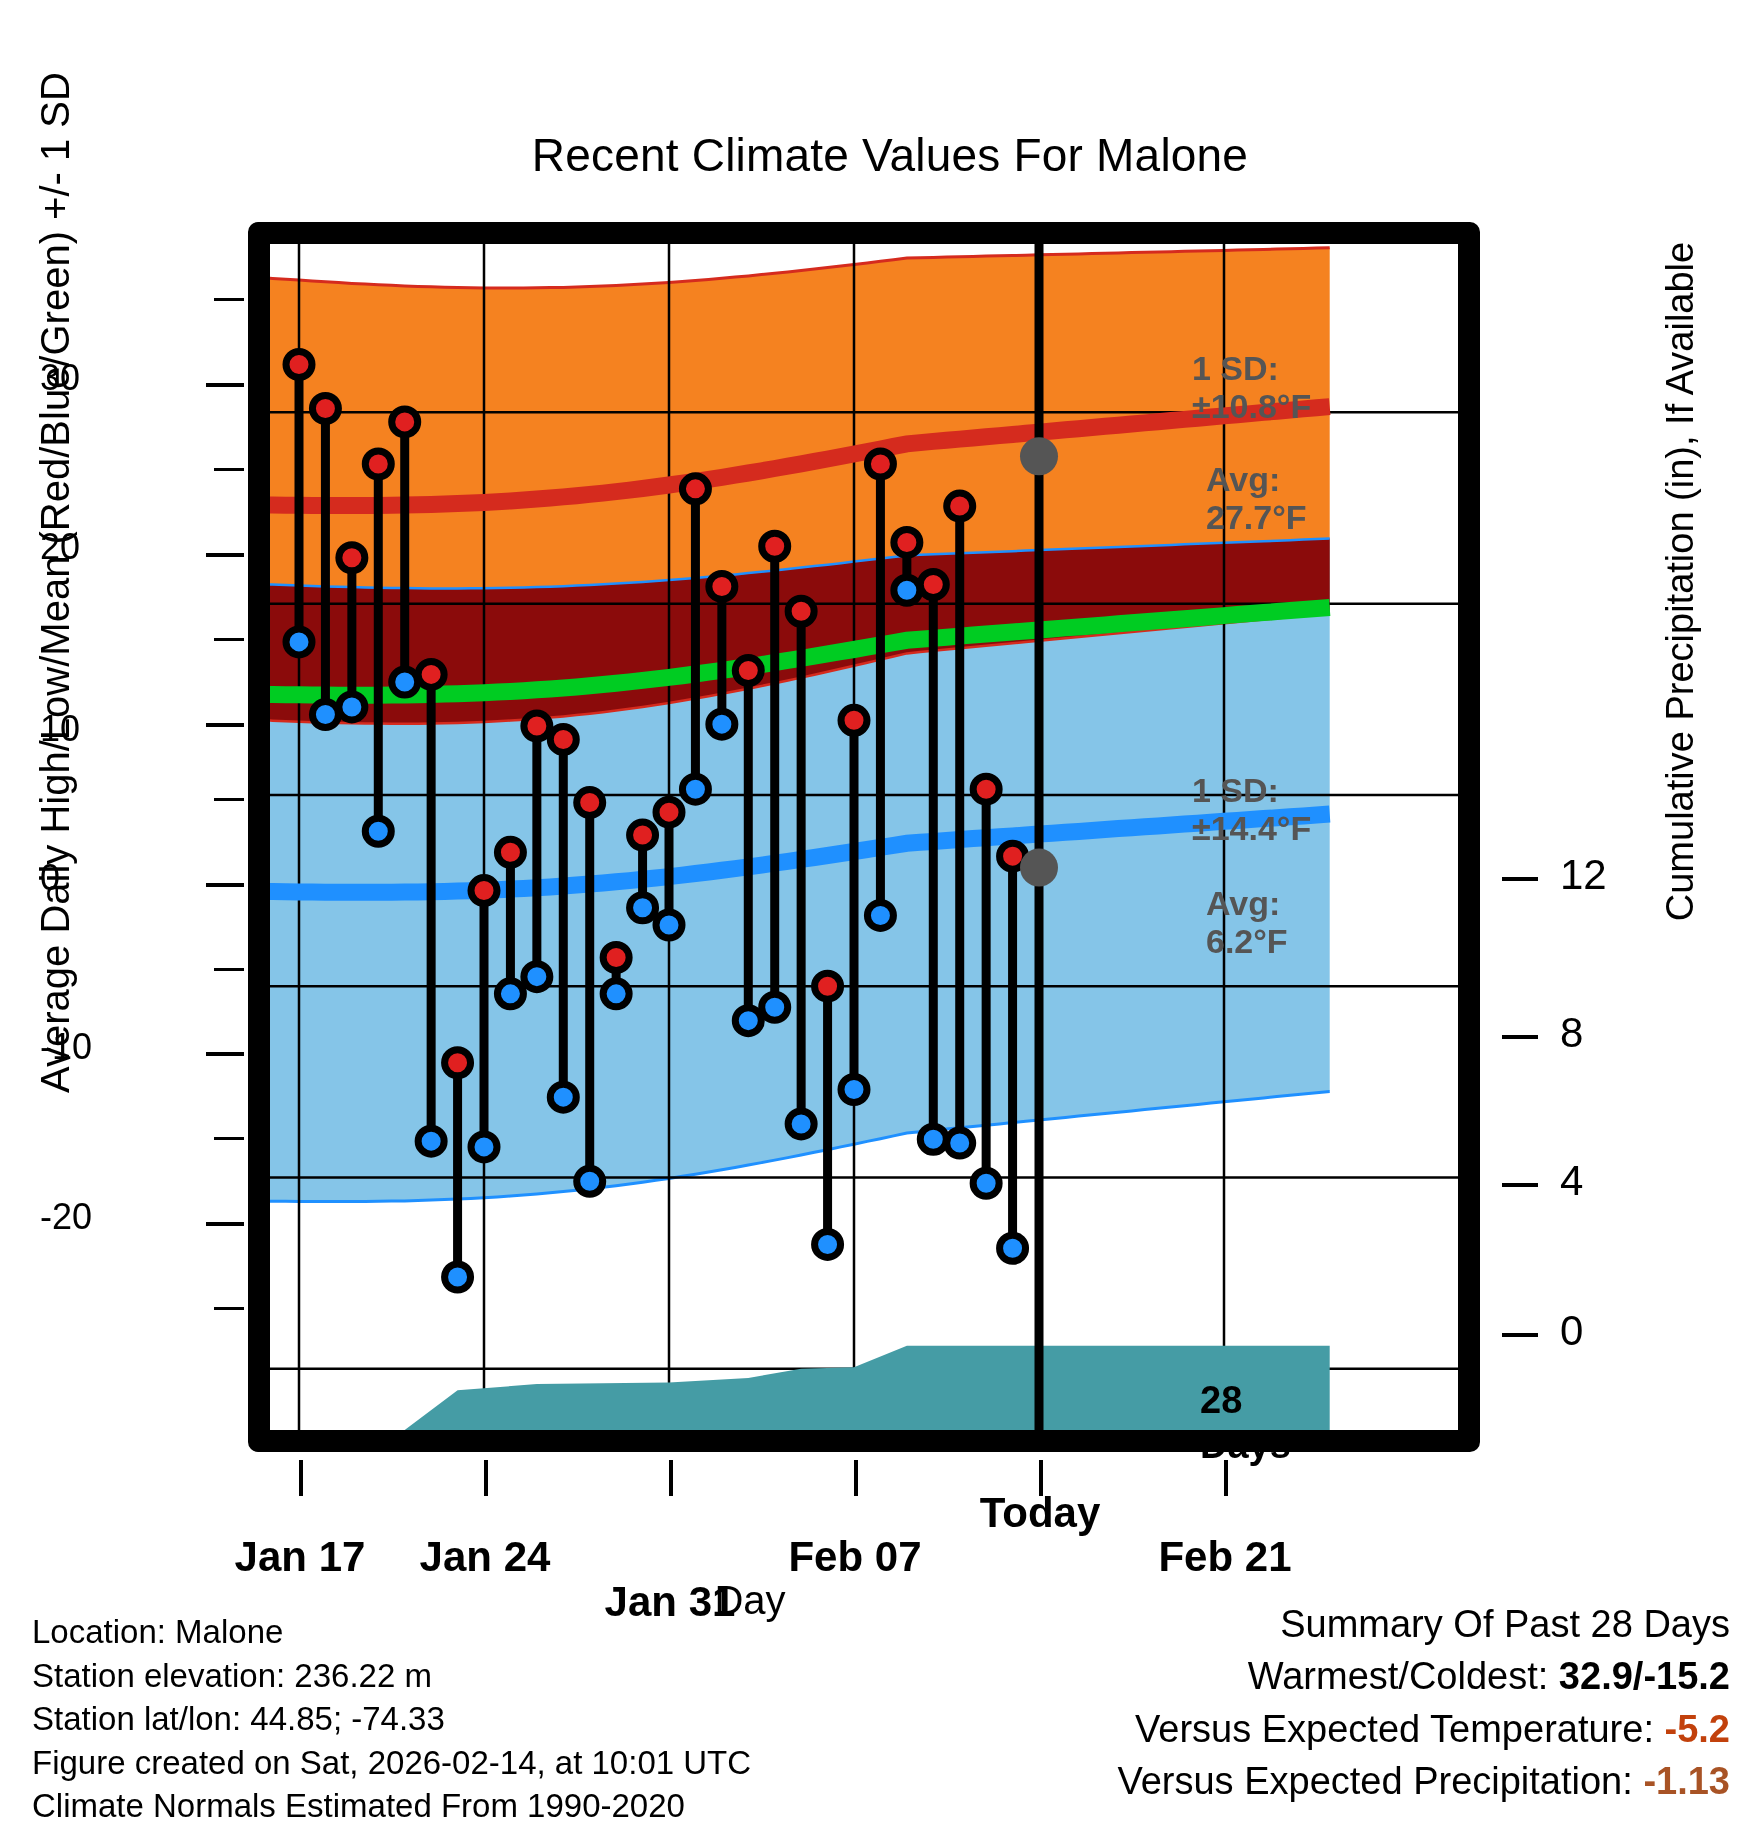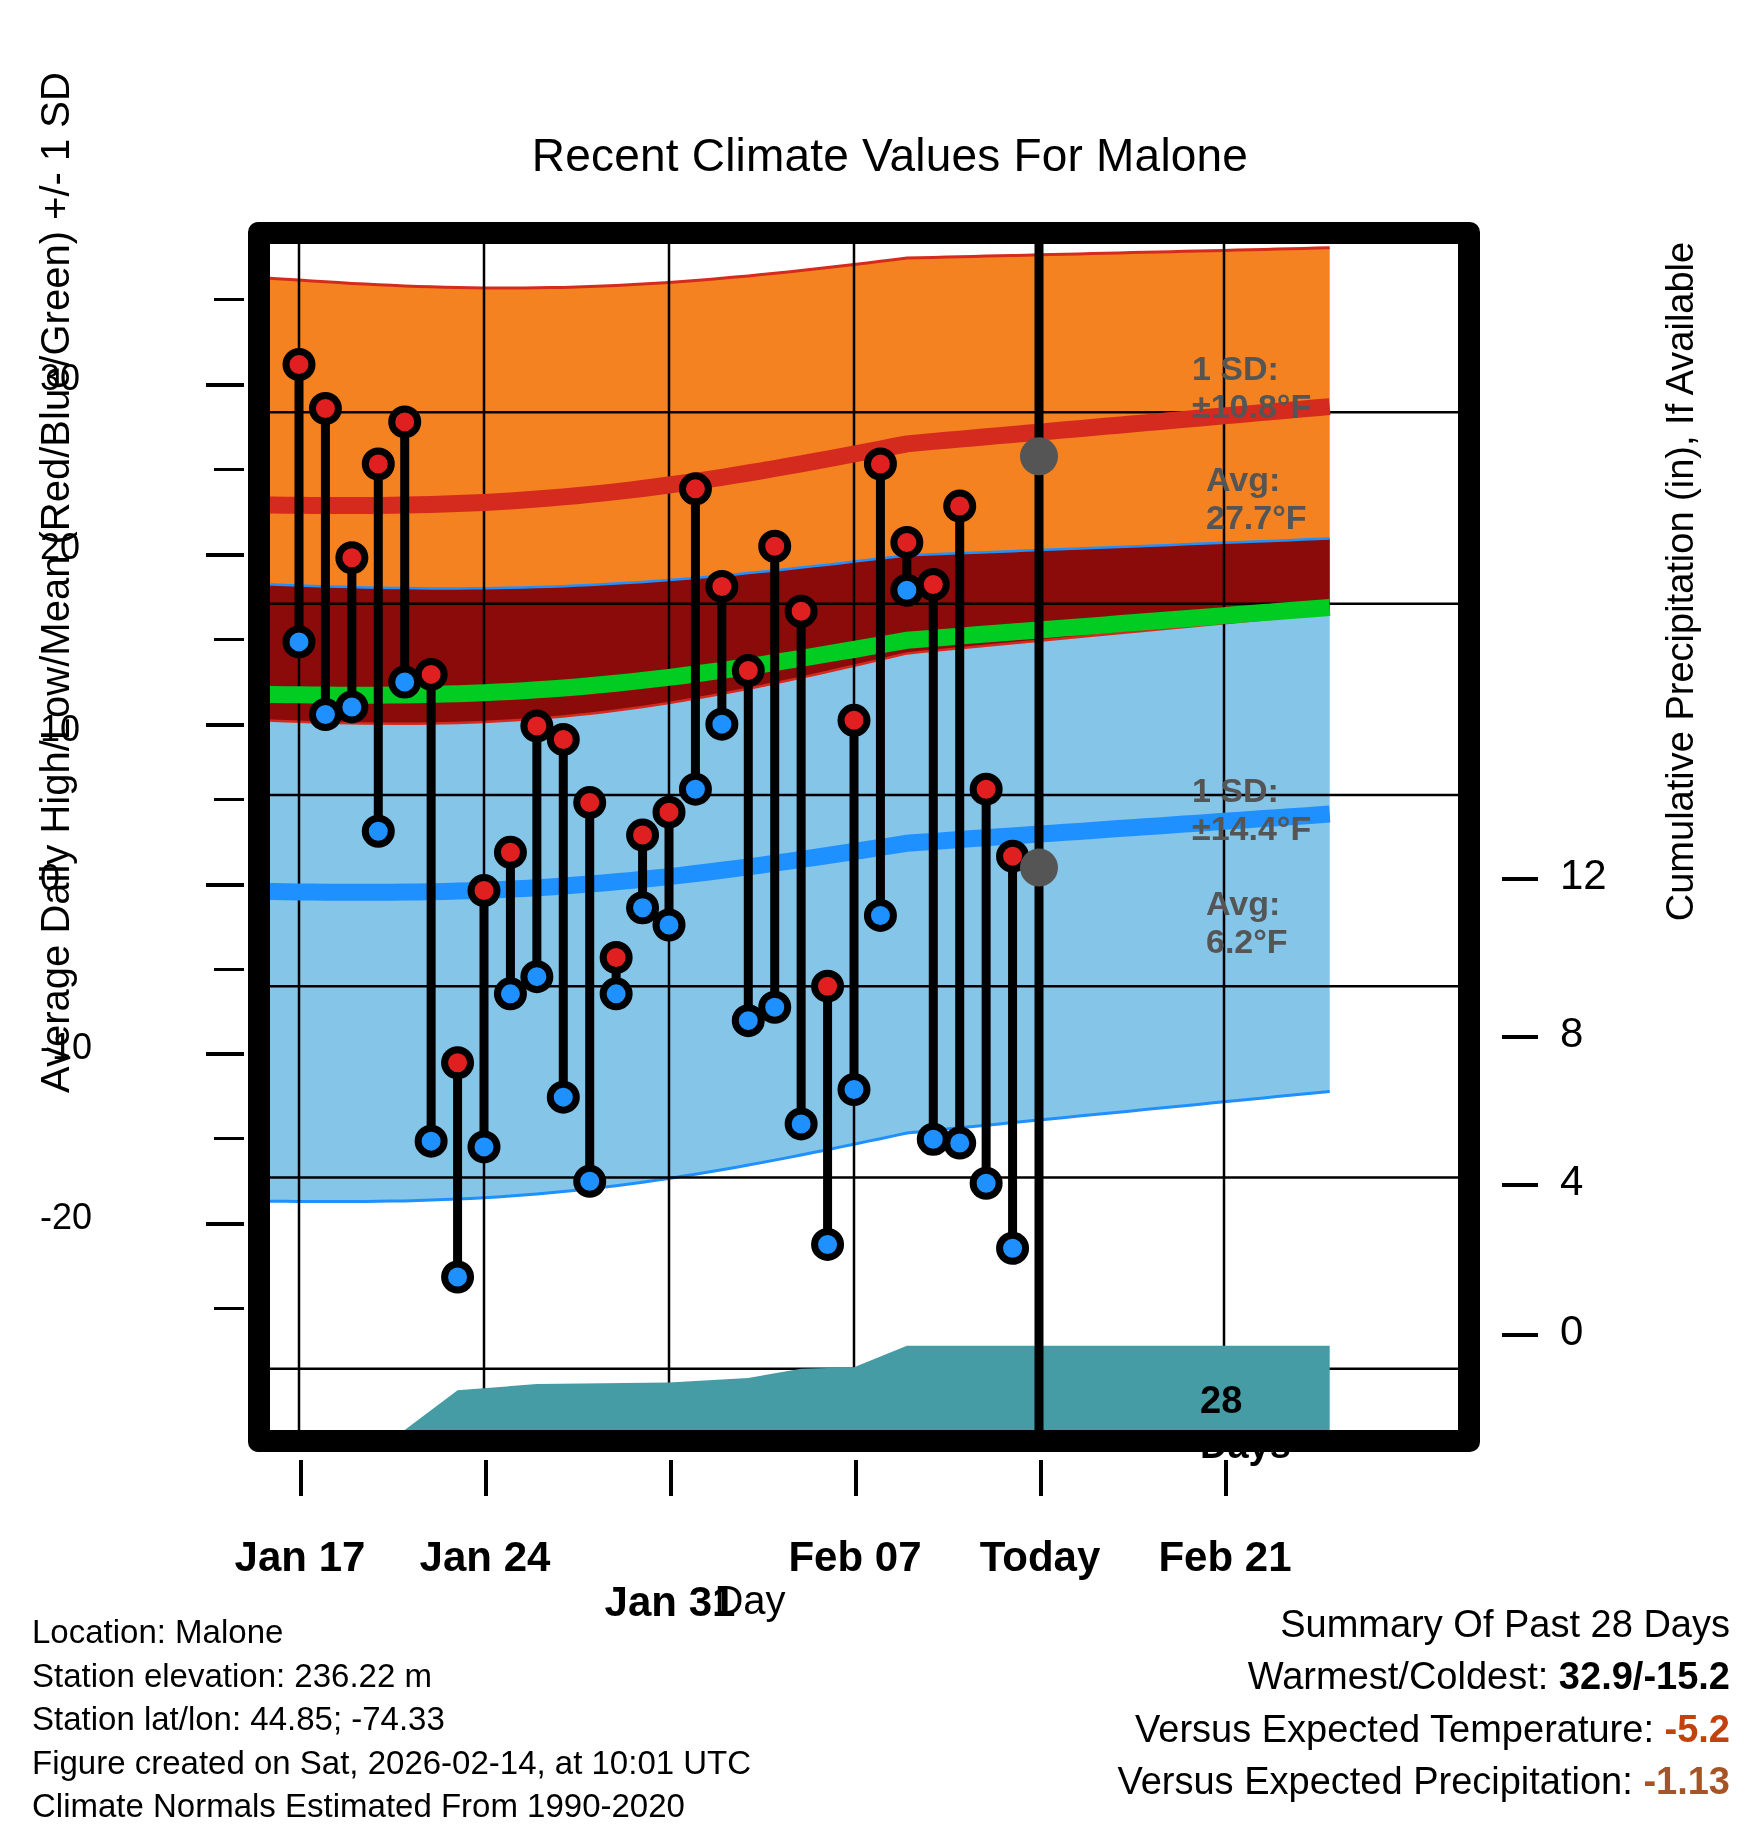--- a/index.html
+++ b/index.html
@@ -80,21 +80,21 @@
 <div class="ytick-r" style="left:1560px;top:1307px;">0</div>
 <div class="tickmark" style="left:1502px;top:877px;width:36px;height:4px;"></div>
 <div class="tickmark" style="left:1502px;top:1035px;width:36px;height:4px;"></div>
 <div class="tickmark" style="left:1502px;top:1183px;width:36px;height:4px;"></div>
 <div class="tickmark" style="left:1502px;top:1333px;width:36px;height:4px;"></div>
 
 <div class="xtick" style="left:190px;top:1520px;">Jan 17</div>
 <div class="xtick" style="left:375px;top:1520px;">Jan 24</div>
 <div class="xtick" style="left:560px;top:1565px;">Jan 31</div>
 <div class="xtick" style="left:745px;top:1520px;">Feb 07</div>
-<div class="xtick" style="left:930px;top:1520px;">Today</div>
+<div class="xtick" style="left:930px;top:1476px;">Today</div>
 <div class="xtick" style="left:1115px;top:1520px;">Feb 21</div>
 <div class="tickmark" style="left:299px;top:1460px;width:4px;height:36px;"></div>
 <div class="tickmark" style="left:484px;top:1460px;width:4px;height:36px;"></div>
 <div class="tickmark" style="left:669px;top:1460px;width:4px;height:36px;"></div>
 <div class="tickmark" style="left:854px;top:1460px;width:4px;height:36px;"></div>
 <div class="tickmark" style="left:1039px;top:1460px;width:4px;height:36px;"></div>
 <div class="tickmark" style="left:1224px;top:1460px;width:4px;height:36px;"></div>
 
 <div id="plot-frame"></div>
 <div id="plot-area">

